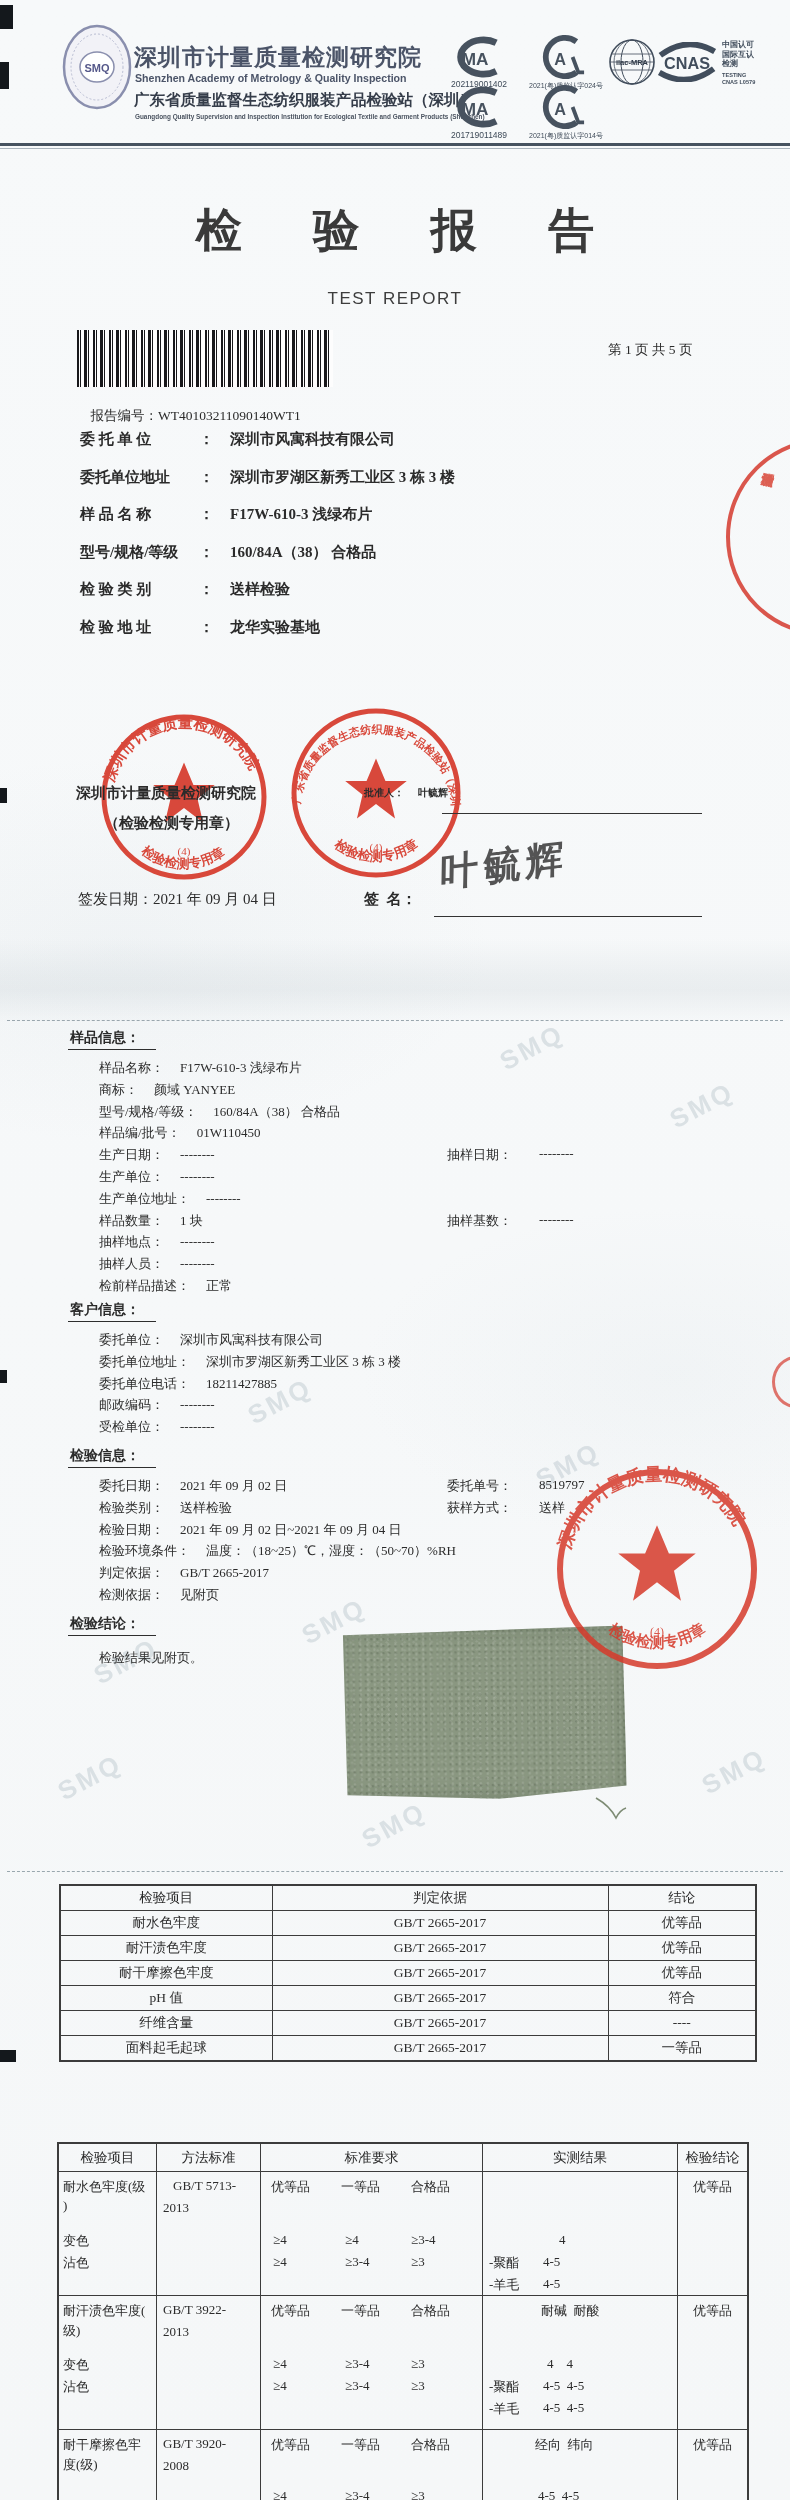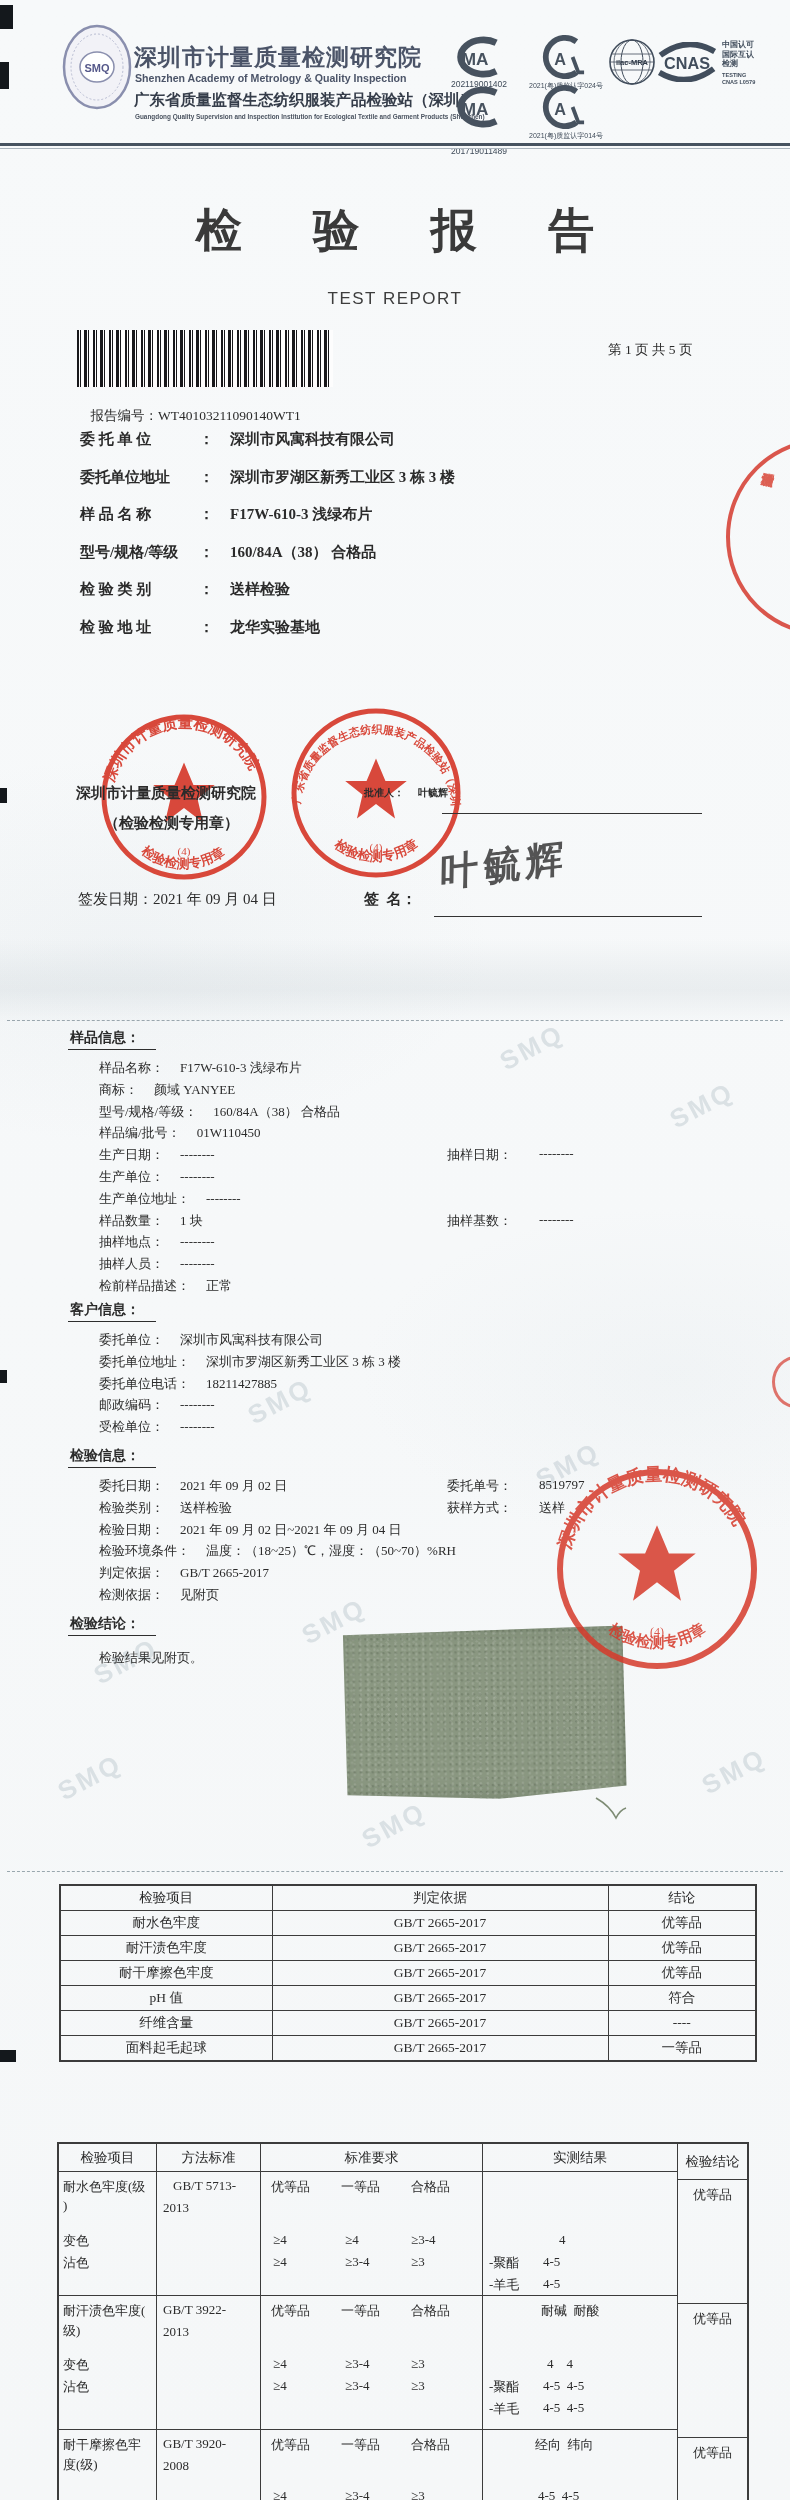--- a/index.html
+++ b/index.html
@@ -50,21 +50,21 @@
       #8a9781;
     background-size:7px 5px,6px 7px,9px 8px,auto;
     clip-path:polygon(2% 4%,99% 0%,100% 93%,56% 100%,3% 97%);
     transform:rotate(-.6deg);box-shadow:inset 0 0 18px rgba(40,55,35,.25);}
   
   table.t1{border-collapse:collapse;border:2px solid #3c3c3c;font-size:13.5px;table-layout:fixed;}
   table.t1 td{border:1px solid #3c3c3c;height:24px;text-align:center;padding:0;}
   .dt{border:2px solid #3c3c3c;width:692px;box-sizing:border-box;background:transparent;}
   .dtr{position:relative;display:grid;grid-template-columns:98px 104px 222px 195px 1fr;}
   .dc{position:relative;border-right:1px solid #3c3c3c;border-top:1px solid #3c3c3c;box-sizing:border-box;}
-  .dc:last-child{border-right:none;margin-top:8px;}
+  .dc:last-child{border-right:none;}
   .dtr.hd .dc{border-top:none;display:flex;align-items:center;justify-content:center;font-size:13.5px;}
   .cl{position:absolute;font-size:13px;white-space:pre;}
   .artifact{background:#14181c;}
   .edge-ring{border:4px solid rgba(210,45,32,.8);border-radius:50%;}
 </style>
 </head>
 <body>
 
 <div class="page">
 
@@ -116,21 +116,21 @@
   </div>
   <div class="a cnas-sub" style="left:722px;top:72px">
     <div>TESTING</div>
     <div>CNAS L0579</div>
   </div>
 
   <svg class="a" style="left:445px;top:86px" width="66" height="42" viewBox="0 0 66 44">
     <path d="M52,7 A24,18 0 1 0 52,37" fill="none" stroke="#47525f" stroke-width="7"></path>
     <text x="30" y="30" text-anchor="middle" font-size="18" font-weight="bold" fill="#47525f" font-family="Liberation Sans,sans-serif">MA</text>
   </svg>
-  <div class="a mark-num" style="left:438px;top:146px;width:82px">201719011489</div>
+  <div class="a mark-num" style="left:438px;top:130px;width:82px">201719011489</div>
   <svg class="a" style="left:538px;top:84px" width="50" height="46" viewBox="0 0 52 48">
     <path d="M40,8 A20,20 0 1 0 40,40" fill="none" stroke="#47525f" stroke-width="6"></path>
     <path d="M36,24 L42,40 L48,40" fill="none" stroke="#47525f" stroke-width="4"></path>
     <text x="23" y="32" text-anchor="middle" font-size="17" font-weight="bold" fill="#47525f" font-family="Liberation Sans,sans-serif">A</text>
   </svg>
   <div class="a mark-num-sm" style="left:524px;top:131px;width:84px">2021(粤)质监认字014号</div>
 
   <div class="a rule-dark" style="left:0;top:143px"></div>
   <div class="a rule-lite" style="left:0;top:148px"></div>
 

